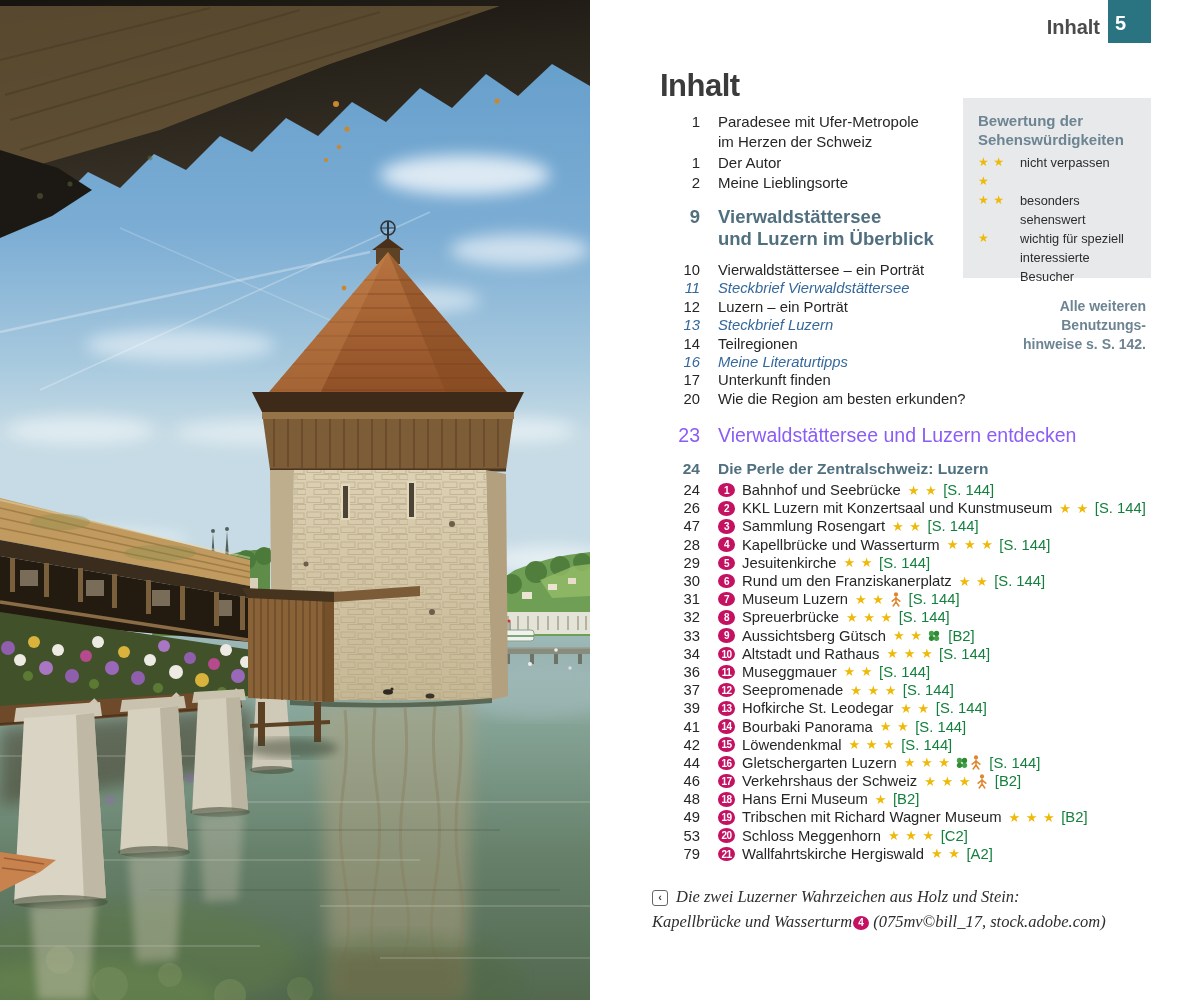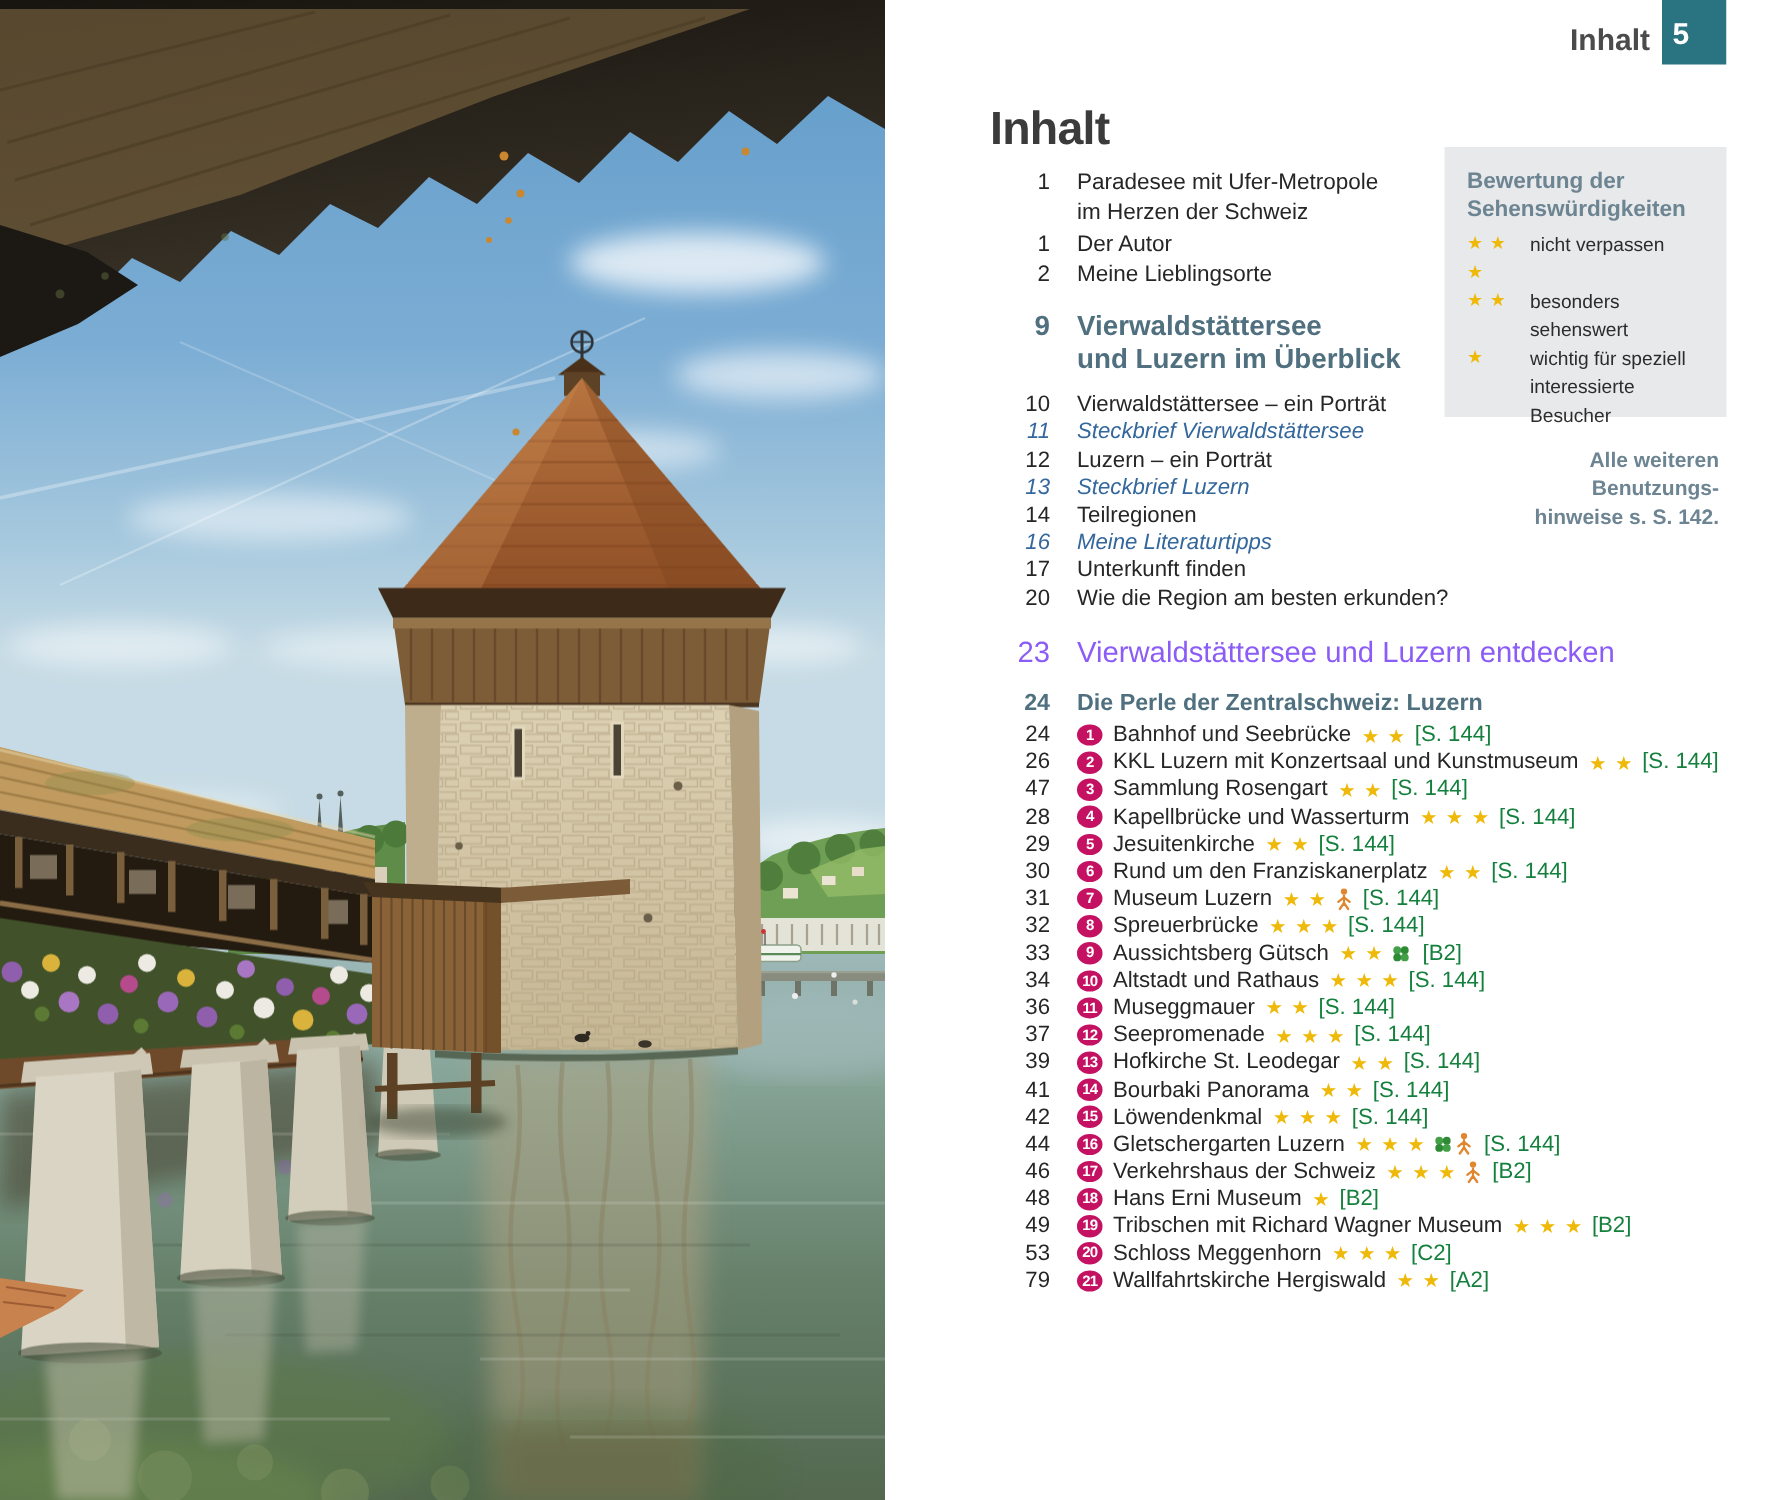--- a/index.html
+++ b/index.html
@@ -716,14 +716,18 @@
         <div class="rrow">
           <span class="rstars">★</span>
           <span class="rtext">wichtig für speziell
 interessierte Besucher</span>
         </div>
       </div>
     <div class="rb-foot">Alle weiteren Benutzungs-
 hinweise s. S. 142.</div>
   </div>
 
+  <div class="caption">
+    <span class="cap-icon">‹</span><span>Die zwei Luzerner Wahrzeichen aus Holz und Stein:</span><br>
+    <span>Kapellbrücke und Wasserturm</span><span class="cap-marker">4</span><span>(075mv©bill_17, stock.adobe.com)</span>
+  </div>
 
 </div>
 
 </body></html>

